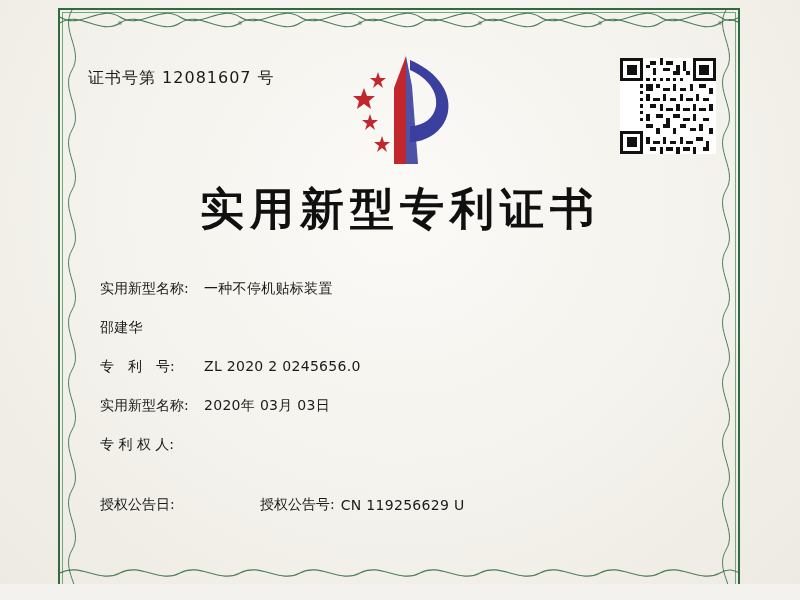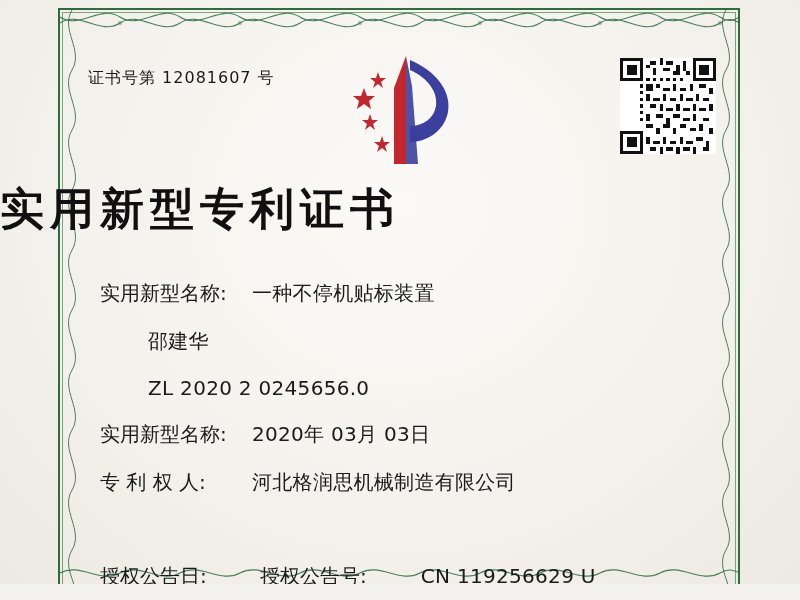--- a/index.html
+++ b/index.html
@@ -108,63 +108,62 @@
     width: 96px;
     height: 96px;
   }
 
   
   .title {
     position: absolute;
     left: 0;
     right: 0;
     top: 180px;
-    text-align: left;
+    text-align: center;
     font-size: 44px;
     font-weight: bold;
     letter-spacing: 6px;
     color: #101010;
     font-family: "DejaVu Sans", "Liberation Sans", sans-serif;
   }
 
   
   .fields {
     position: absolute;
     left: 100px;
     top: 280px;
     right: 90px;
   }
   .row {
     display: flex;
     align-items: baseline;
     margin-bottom: 21px;
-    font-size: 20px;
+    font-size: 14px;
     color: #1a1a1a;
     white-space: nowrap;
   }
   .row .label {
     width: 104px;
     flex: 0 0 104px;
     letter-spacing: 0px;
   }
   .row .value {
     letter-spacing: .3px;
-    margin-left: 48px;
   }
   .row.dual {
     justify-content: flex-start;
+    align-items: center;
   }
   .row .sep {
     display: inline-block;
     width: 56px;
   }
   .row .label2 {
     flex: 0 0 auto;
     margin-right: 6px;
-    margin-top: 25px;
   }
   .sp1 { letter-spacing: 1px; }
 </style>
 </head>
 <body>
 
 <div class="certificate">
 
   <div class="border-frame"></div>
   <div class="border-frame-inner"></div>
@@ -339,31 +338,31 @@
     <div class="row">
       <span class="label sp1">实用新型名称:</span>
       <span class="value">一种不停机贴标装置</span>
     </div>
 
     <div class="row">
       <span class="value">邵建华</span>
     </div>
 
     <div class="row">
+      <span class="label sp1">专　利　号:</span>
       <span class="value">ZL 2020 2 0245656.0</span>
     </div>
 
     <div class="row">
       <span class="label sp1">实用新型名称:</span>
       <span class="value">2020年 03月 03日</span>
     </div>
 
     <div class="row">
       <span class="label sp1">专 利 权 人:</span>
-      <span class="value">河北格润思机械制造有限公司</span>
     </div>
 
     <div class="row">
     </div>
 
     <div class="row dual">
       <span class="label sp1">授权公告日:</span>
       <span class="sep"></span>
       <span class="label2">授权公告号:</span>
       <span class="value">CN 119256629 U</span>

